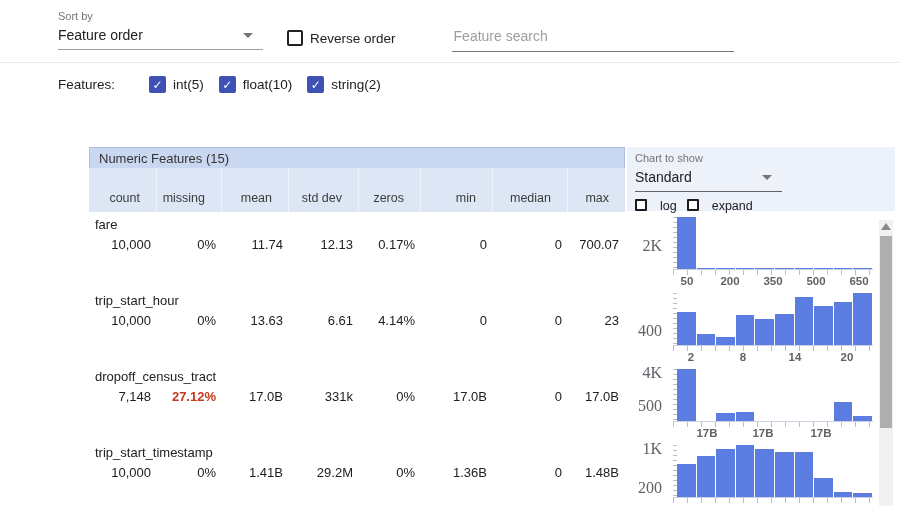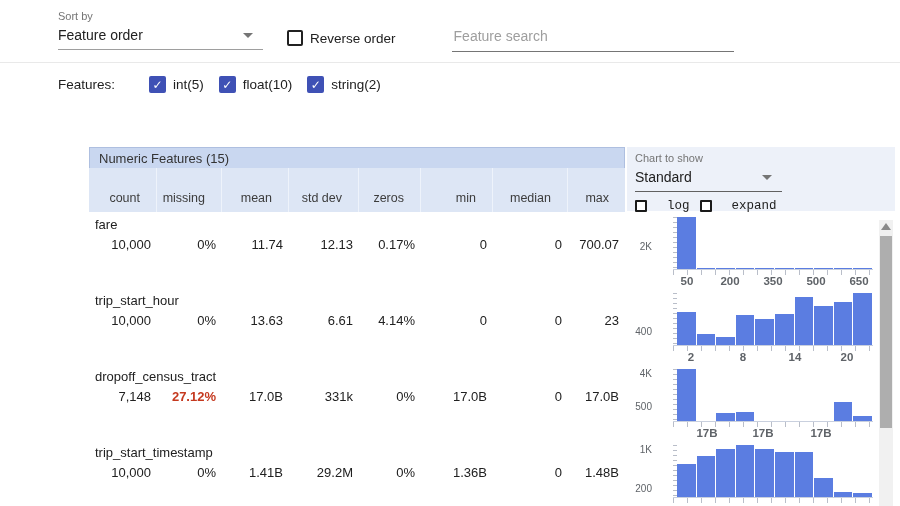--- a/index.html
+++ b/index.html
@@ -63,27 +63,27 @@
   .feature-name { font-size:13px; color:#212121; padding-left:6px; line-height:15px; }
   .feature-values { display:grid; grid-template-columns:68px 65px 67px 70px 62px 72px 75px 57px; margin-top:5px; }
   .cell { font-size:13px; color:#212121; text-align:right; padding-right:6px; line-height:16px; }
   .cell.alert { color:#c5391f; font-weight:bold; }
 
   
   .charts-col { width:268px; flex:0 0 auto; margin-left:2px; position:relative; }
   .charts-header { height:64px; background:#edf1f9; padding:5px 8px 0 8px; }
   .select-chart { width:147px; border-bottom-color:#616161; }
   .chart-cbs { display:flex; align-items:center; gap:10px; margin-top:7px; }
-  .mini-cb-group { display:flex; align-items:center; gap:20px; cursor:pointer;font-family:Liberation Mono, monospace; }
+  .mini-cb-group { display:flex; gap:13px; cursor:pointer; }
   .mini-cb { width:12px; height:12px; border:2px solid #1a1a1a; border-radius:1px; background:#fff; flex:0 0 auto; }
   .mini-cb-label { font-size:12.5px; color:#212121; }
   .charts-body { position:absolute; top:64px; left:0; right:0; bottom:0; }
   .chart-block { position:relative; height:76px; }
   .ycol { position:absolute; left:0; top:6px; bottom:18px; width:44px; }
-  .ycol span { position:absolute; right:19px; transform:translateY(-50%); font-size:10px; color:#5f6368; }
+  .ycol span { position:absolute; right:9px; transform:translateY(-50%); font-size:16px; color:#5f6368;font-family:Liberation Serif, serif; }
   .plot { position:absolute; left:46px; right:22px; top:6px; bottom:0;font-weight:bold; }
   .yticks { position:absolute; left:0; top:0; bottom:18px; width:4px;
     background:repeating-linear-gradient(180deg,#b9bec9 0 1px,transparent 1px 5px); }
   .bars { position:absolute; left:4px; right:0; top:0; bottom:18px; display:flex; align-items:flex-end; }
   .bar { flex:1; margin-right:1px; background:#5b7de1; }
   .axis { position:absolute; left:0; right:0; bottom:17px; height:1px; background:#c9d0de; }
   .xticks { position:absolute; left:0; right:0; bottom:12px; height:5px;
     background:repeating-linear-gradient(90deg,#b9bec9 0 1px,transparent 1px 14px); }
   .xlabels { position:absolute; left:0; right:0; bottom:0; height:13px; }
   .xlabels span { position:absolute; bottom:0; transform:translateX(-50%); font-size:11.5px; color:#5f6368; white-space:nowrap; }

